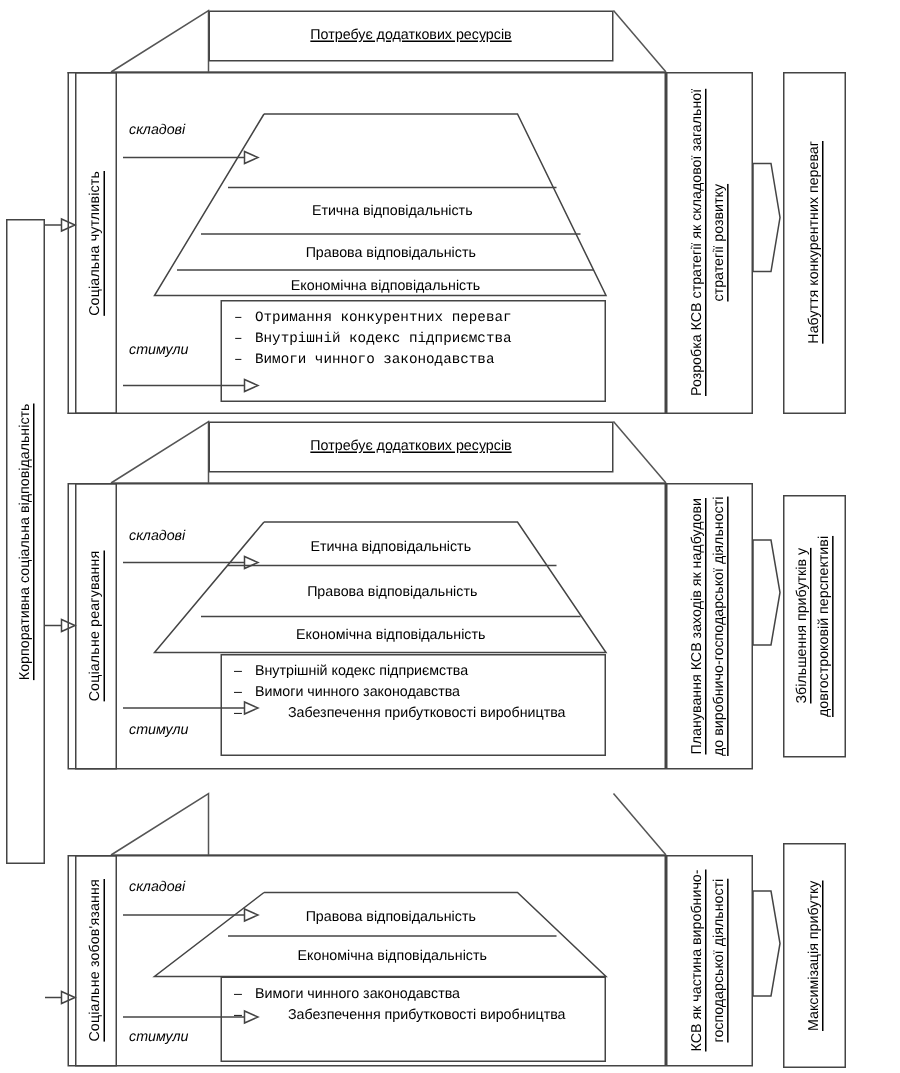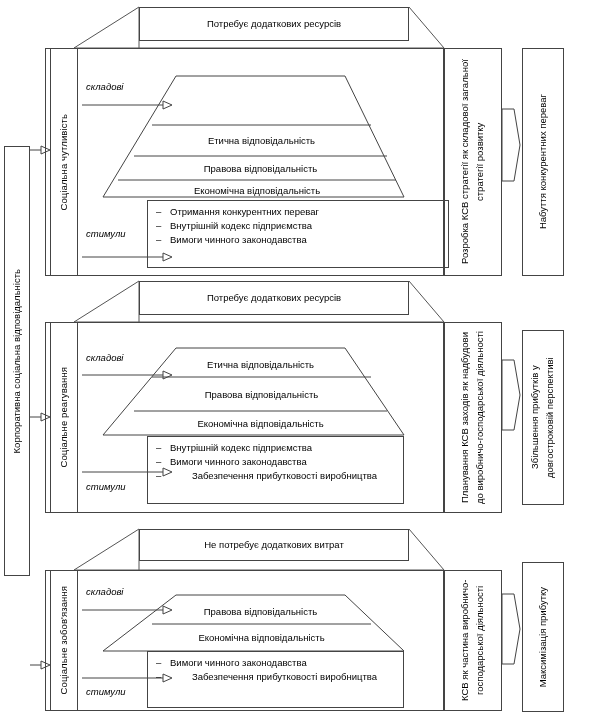--- a/index.html
+++ b/index.html
@@ -15,20 +15,21 @@
     color: #000000;
     overflow: hidden;
   }
   #stage { position: absolute; inset: 0; }
 
   
   .abox {
     position: absolute;
     border: 1px solid #444;
     background: transparent;
+    text-decoration: underline;
   }
   .ctr {
     display: flex; align-items: center; justify-content: center;
     text-align: center;
     line-height: 1.25;
   }
 
   
   .vtitle {
     writing-mode: vertical-rl;
@@ -174,21 +175,21 @@
   <div class="tier" style="left:152px; top:126px; width:219px; height:29px;">
     <span>Етична відповідальність</span>
   </div>
   <div class="tier" style="left:134px; top:157px; width:253px; height:23px;">
     <span>Правова відповідальність</span>
   </div>
   <div class="tier" style="left:118px; top:181px; width:278px; height:18px;">
     <span>Економічна відповідальність</span>
   </div>
 
-  <div class="blist" style="left:147px; top:200px; width:302px; height:68px;">
+  <div class="blist" style="left:147px; top:200px; width:257px; height:68px;font-family:Liberation Mono, monospace;">
     <ul>
       <li>Отримання конкурентних переваг</li>
       <li>Внутрішній кодекс підприємства</li>
       <li>Вимоги чинного законодавства</li>
     </ul>
   </div>
 
   <div class="abox ctr" style="left:444px; top:48px; width:58px; height:228px; padding:4px 2px;">
     <span class="vmulti" style="max-height:218px;">Розробка КСВ стратегії як складової загальної стратегії розвитку</span>
   </div>
@@ -222,23 +223,20 @@
       <li class="wrap">Забезпечення прибутковості виробництва</li>
     </ul>
   </div>
   <div class="abox ctr" style="left:444px; top:322px; width:58px; height:191px; padding:4px 2px;">
     <span class="vmulti" style="max-height:181px;">Планування КСВ заходів як надбудови до виробничо-господарської діяльності</span>
   </div>
   <div class="abox ctr" style="left:522px; top:330px; width:42px; height:175px; padding:4px 2px;">
     <span class="vmulti" style="max-height:165px;">Збільшення прибутків у довгостроковій перспективі</span>
   </div>
 
-  <div class="abox ctr" style="left:139px; top:529px; width:270px; height:32px;">
-    <span>Не потребує додаткових витрат</span>
-  </div>
   <div class="abox" style="left:45px; top:570px; width:399px; height:141px;"></div>
   <div class="abox ctr" style="left:50px; top:570px; width:28px; height:141px;">
     <span class="vlabel">Соціальне зобов'язання</span>
   </div>
   <span class="cap" style="left:86px; top:586px;">складові</span>
   <span class="cap" style="left:86px; top:686px;">стимули</span>
   <div class="tier" style="left:176px; top:598px; width:169px; height:26px;">
     <span>Правова відповідальність</span>
   </div>
   <div class="tier" style="left:152px; top:625px; width:219px; height:24px;">

